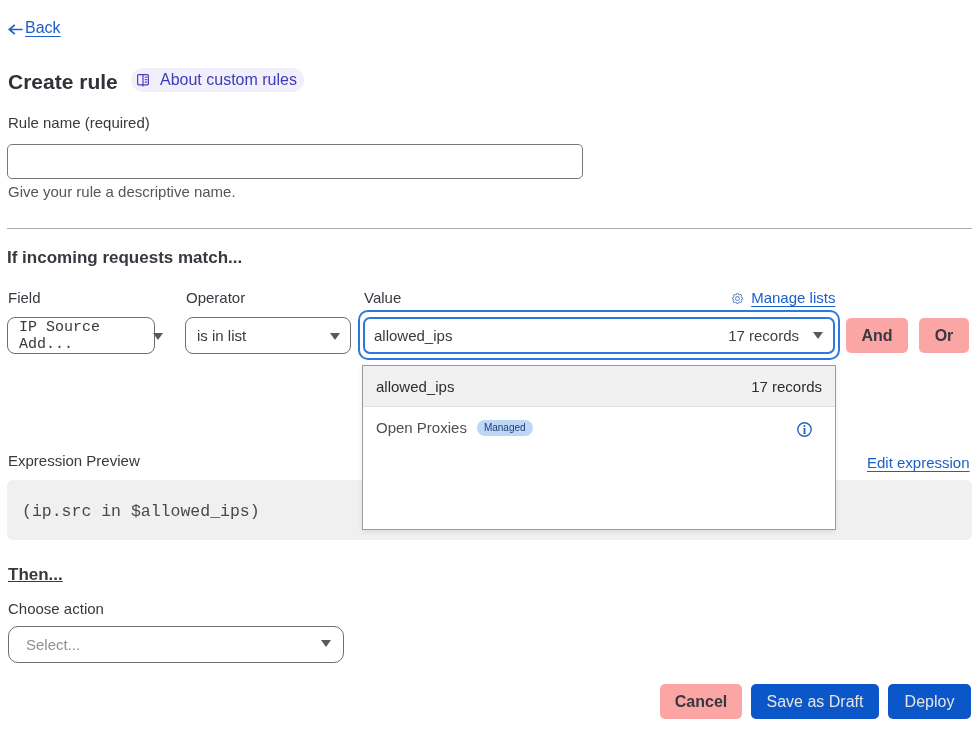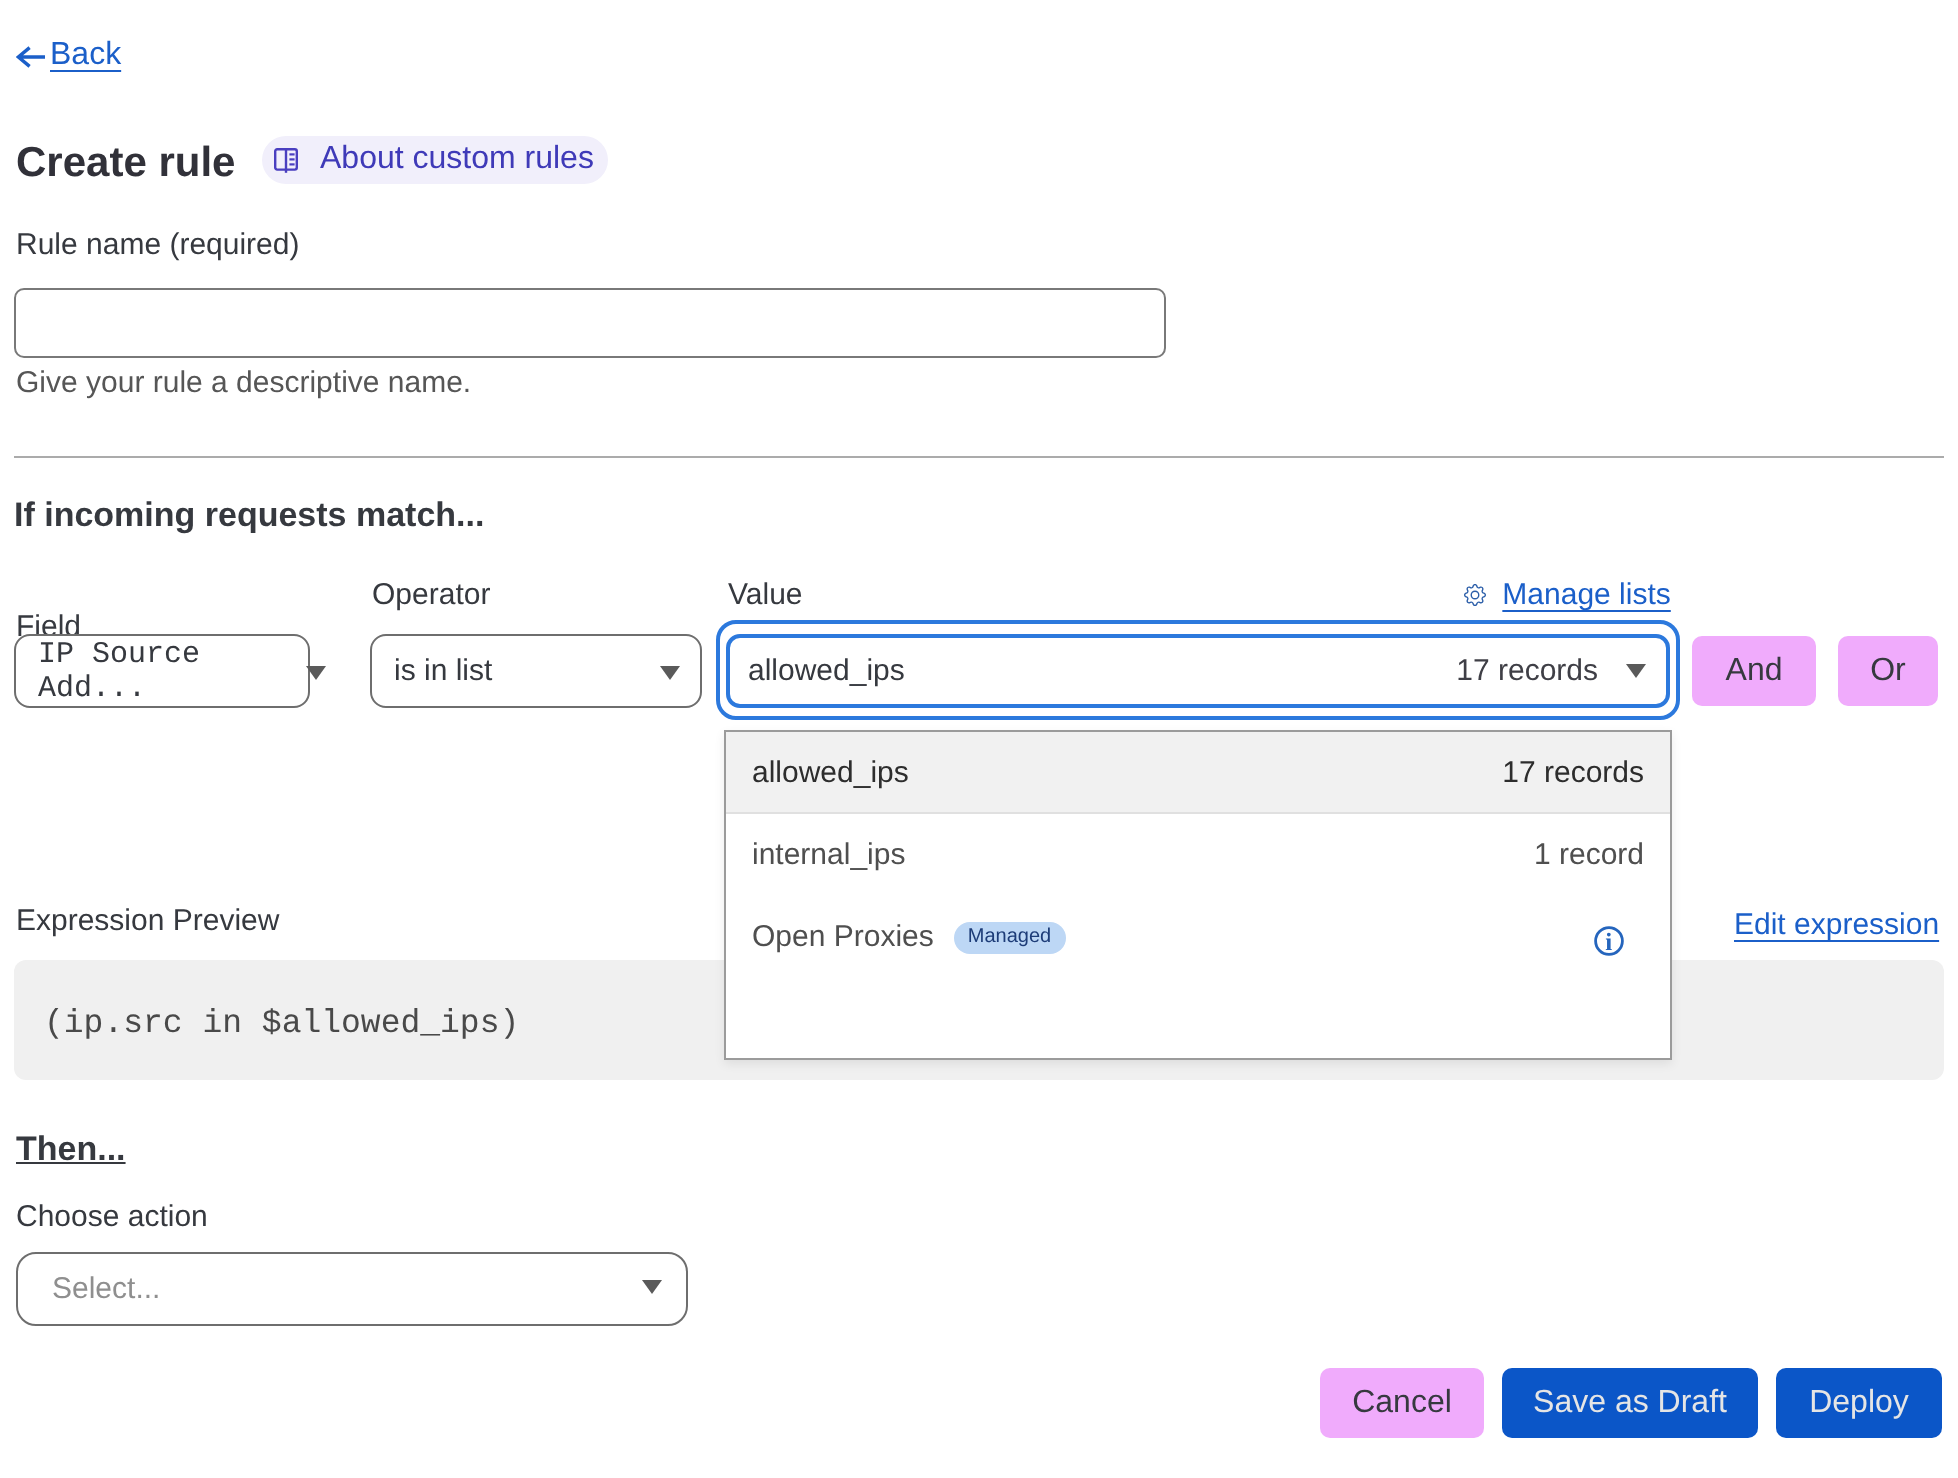--- a/index.html
+++ b/index.html
@@ -6,21 +6,21 @@
   html,body { width:979px; height:739px; background:#fff; }
   body { font-family:"Liberation Sans", sans-serif; color:#36393f; position:relative; overflow:hidden; }
   .abs { position:absolute; }
   a { text-decoration:underline; color:#1b5fc9; text-underline-offset:3px; }
   .lbl { font-size:15px; color:#36393f; }
   .selbox { position:absolute; height:37px; border:1px solid #6e6e6e; border-radius:8px; background:#fff;
             display:flex; align-items:center; font-size:15px; color:#36393f; padding:0 11px; }
   .caret { width:0; height:0; border-left:5.5px solid transparent; border-right:5.5px solid transparent;
            border-top:7px solid #5a5a5a; position:absolute; }
   .btn { position:absolute; height:35px; border-radius:5px; font-size:16px; display:flex; align-items:center; justify-content:center; }
-  .btn-gray { background:#f0abfc; color:#36393f; }
+  .btn-gray { background:#fca5a5; color:#36393f;font-weight:bold; }
   .btn-blue { background:#0b56c8; color:#e5e5e5; }
 </style>
 </head>
 <body>
 
 <div class="abs" style="left:8px; top:19px; font-size:16px;">
   <svg width="15" height="13" viewBox="0 0 15 13" style="vertical-align:-2.5px;">
     <path d="M14.5 6.5 H1.5 M6.8 1.8 L1.2 6.5 L6.8 11.2" fill="none" stroke="#1b5fc9" stroke-width="1.7"></path>
   </svg><a href="#" style="margin-left:2px;">Back</a>
 </div>
@@ -39,21 +39,21 @@
 </div>
 
 <div class="abs lbl" style="left:8px; top:114px;">Rule name (required)</div>
 <div class="abs" style="left:7px; top:144px; width:576px; height:35px; border:1px solid #797979; border-radius:5px; background:#fff;"></div>
 <div class="abs" style="left:8px; top:183px; font-size:15px; color:#565656;">Give your rule a descriptive name.</div>
 
 <div class="abs" style="left:7px; top:228px; width:965px; height:1px; background:#ababab;"></div>
 
 <div class="abs" style="left:7px; top:248px; font-size:17px; font-weight:700;">If incoming requests match...</div>
 
-<div class="abs lbl" style="left:8px; top:289px;margin-top:16px;">Field</div>
+<div class="abs lbl" style="left:8px; top:289px;">Field</div>
 <div class="abs lbl" style="left:186px; top:289px;">Operator</div>
 <div class="abs lbl" style="left:364px; top:289px;">Value</div>
 <div class="abs" style="left:732px; top:289px; font-size:15px;">
   <svg width="11" height="11" viewBox="0 0 16 16" style="vertical-align:-1px;">
     <path fill="#2a5da8" d="M8 4.754a3.246 3.246 0 1 0 0 6.492 3.246 3.246 0 0 0 0-6.492zM5.754 8a2.246 2.246 0 1 1 4.492 0 2.246 2.246 0 0 1-4.492 0z"></path>
     <path fill="#2a5da8" d="M9.796 1.343c-.527-1.79-3.065-1.79-3.592 0l-.094.319a.873.873 0 0 1-1.255.52l-.292-.16c-1.64-.892-3.433.902-2.54 2.541l.159.292a.873.873 0 0 1-.52 1.255l-.319.094c-1.79.527-1.79 3.065 0 3.592l.319.094a.873.873 0 0 1 .52 1.255l-.16.292c-.892 1.64.901 3.434 2.541 2.54l.292-.159a.873.873 0 0 1 1.255.52l.094.319c.527 1.79 3.065 1.79 3.592 0l.094-.319a.873.873 0 0 1 1.255-.52l.292.16c1.64.893 3.434-.902 2.54-2.541l-.159-.292a.873.873 0 0 1 .52-1.255l.319-.094c1.79-.527 1.79-3.065 0-3.592l-.319-.094a.873.873 0 0 1-.52-1.255l.16-.292c.893-1.64-.902-3.433-2.541-2.54l-.292.159a.873.873 0 0 1-1.255-.52l-.094-.319zm-2.633.283c.246-.835 1.428-.835 1.674 0l.094.319a1.873 1.873 0 0 0 2.693 1.115l.291-.16c.764-.415 1.6.42 1.184 1.185l-.159.292a1.873 1.873 0 0 0 1.116 2.692l.318.094c.835.246.835 1.428 0 1.674l-.319.094a1.873 1.873 0 0 0-1.115 2.693l.16.291c.415.764-.42 1.6-1.185 1.184l-.291-.159a1.873 1.873 0 0 0-2.693 1.116l-.094.318c-.246.835-1.428.835-1.674 0l-.094-.319a1.873 1.873 0 0 0-2.692-1.115l-.292.16c-.764.415-1.6-.42-1.184-1.185l.159-.291A1.873 1.873 0 0 0 1.945 8.93l-.319-.094c-.835-.246-.835-1.428 0-1.674l.319-.094A1.873 1.873 0 0 0 3.06 4.377l-.16-.292c-.415-.764.42-1.6 1.185-1.184l.292.159a1.873 1.873 0 0 0 2.692-1.115l.094-.319z"></path>
   </svg>
   <a href="#" style="margin-left:4px;">Manage lists</a>
 </div>
 
@@ -78,24 +78,20 @@
 
 <div class="abs" style="left:7px; top:480px; width:965px; height:60px; background:#f0f0f0; border-radius:6px;"></div>
 <div class="abs" style="left:22px; top:502px; font-family:'Liberation Mono',monospace; font-size:16.5px; color:#494949;">(ip.src in $allowed_ips)</div>
 
 <div class="abs" style="left:362px; top:365px; width:474px; height:165px; background:#fff; border:1px solid #9b9b9b; box-shadow:0 2px 5px rgba(0,0,0,0.08); z-index:5;">
   <div style="height:41px; background:#f1f1f1; border-bottom:1px solid #e0e0e0; display:flex; align-items:center; padding:0 13px; font-size:15px; color:#2d2d2d;">
     <span>allowed_ips</span>
       <span style="margin-left:auto;">17 records</span>
   </div>
   <div style="height:41px; display:flex; align-items:center; padding:0 13px; font-size:15px; color:#4f4f4f;">
-    <span>internal_ips</span>
-      <span style="margin-left:auto;">1 record</span>
-  </div>
-  <div style="height:41px; display:flex; align-items:center; padding:0 13px; font-size:15px; color:#4f4f4f;">
     <span>Open Proxies</span>
     <span style="margin-left:10px; background:#bdd7f5; color:#1d3c78; border-radius:11px; font-size:10px; padding:2.5px 7px;">Managed</span>
     <svg style="margin-left:auto; margin-right:10px; margin-top:3px;" width="15" height="15" viewBox="0 0 15 15">
       <circle cx="7.5" cy="7.5" r="6.7" fill="none" stroke="#2565bd" stroke-width="1.4"></circle>
       <text x="7.4" y="11.8" text-anchor="middle" font-family="Liberation Serif" font-size="12.5" font-weight="bold" fill="#2565bd">i</text>
     </svg>
   </div>
 </div>
 
 <div class="abs" style="left:8px; top:565px; font-size:17px; font-weight:700;text-decoration:underline;">Then...</div>

